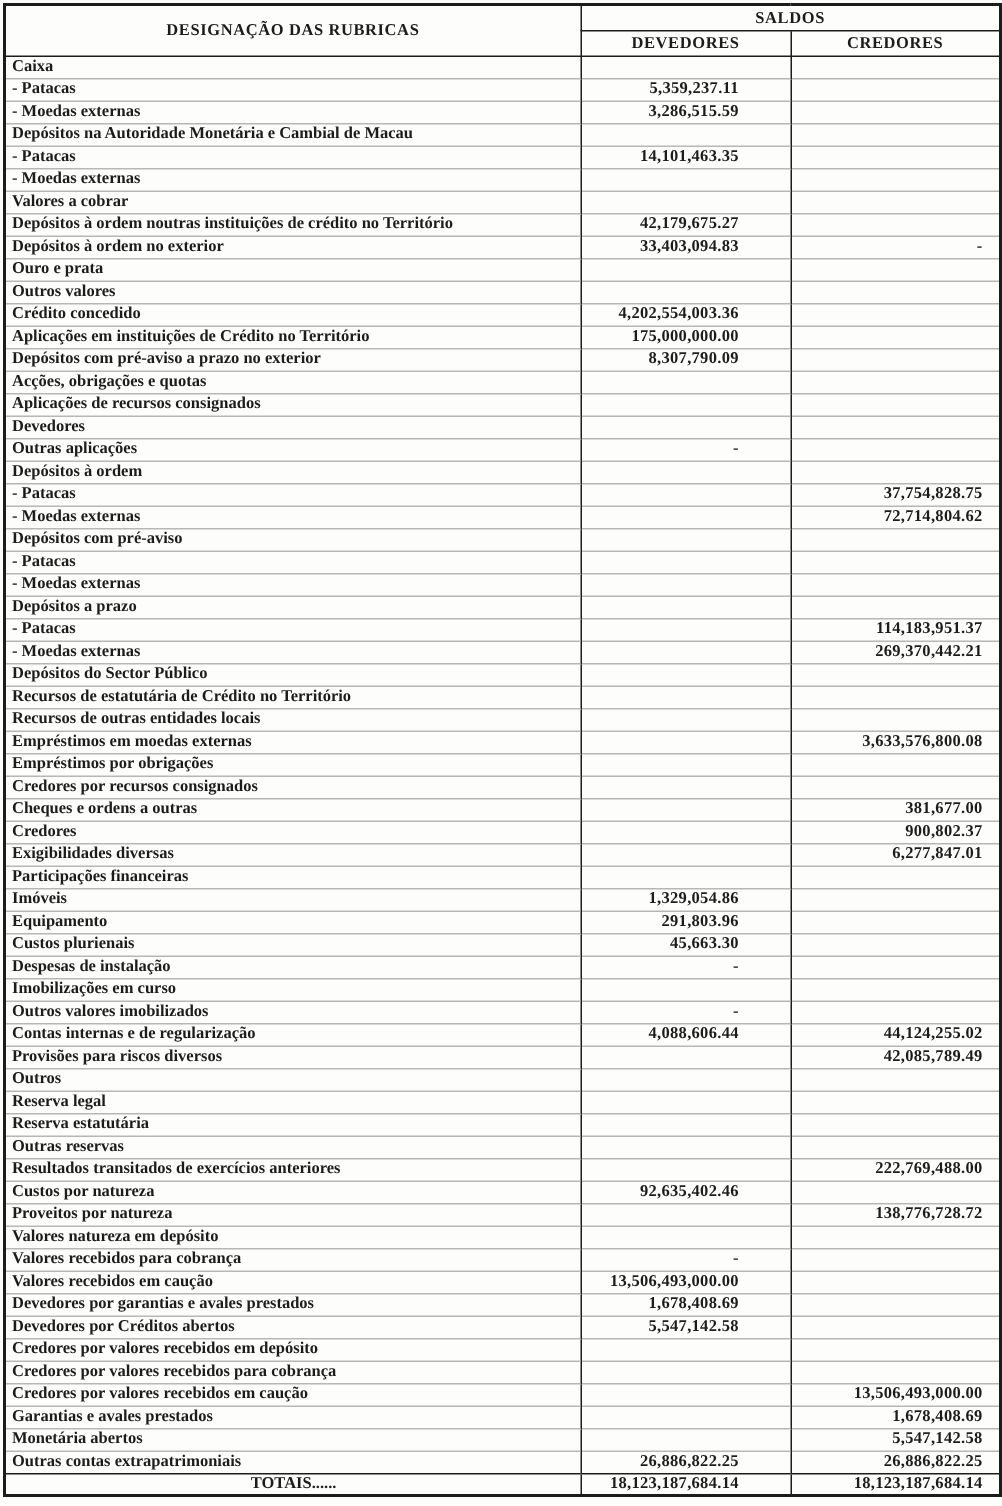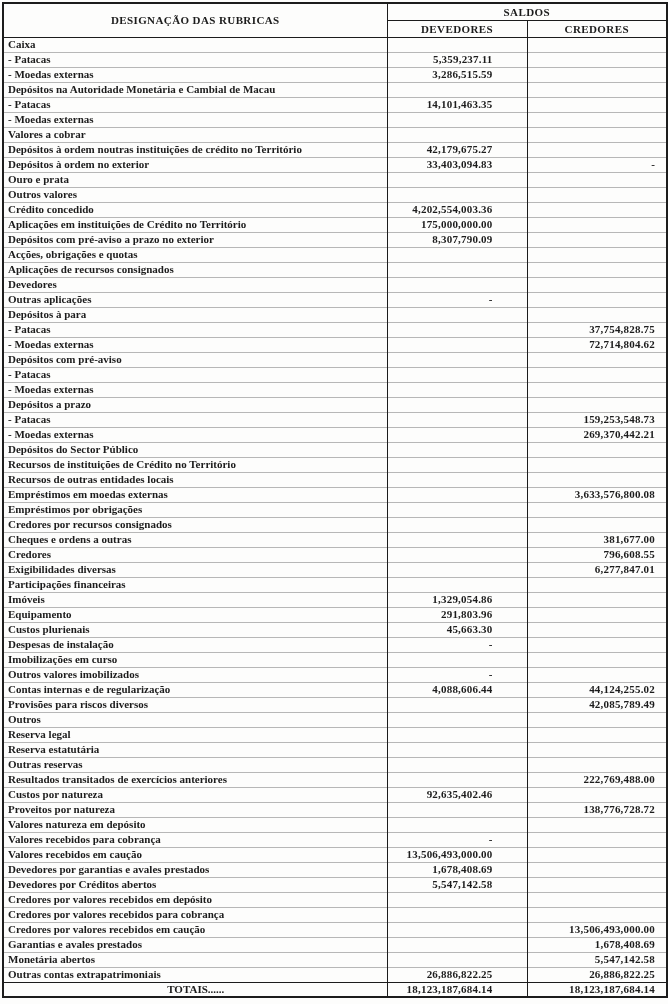--- a/index.html
+++ b/index.html
@@ -167,21 +167,21 @@
           <td class="label">Devedores</td>
           <td class="val dev"></td>
           <td class="val cred"></td>
         </tr>
         <tr>
           <td class="label">Outras aplicações</td>
           <td class="val dev">-</td>
           <td class="val cred"></td>
         </tr>
         <tr>
-          <td class="label">Depósitos à para</td>
+          <td class="label">Depósitos à ordem</td>
           <td class="val dev"></td>
           <td class="val cred"></td>
         </tr>
         <tr>
           <td class="label">- Patacas</td>
           <td class="val dev"></td>
           <td class="val cred">37,754,828.75</td>
         </tr>
         <tr>
           <td class="label">- Moedas externas</td>
@@ -204,34 +204,34 @@
           <td class="val cred"></td>
         </tr>
         <tr>
           <td class="label">Depósitos a prazo</td>
           <td class="val dev"></td>
           <td class="val cred"></td>
         </tr>
         <tr>
           <td class="label">- Patacas</td>
           <td class="val dev"></td>
-          <td class="val cred">159,253,548.73</td>
+          <td class="val cred">114,183,951.37</td>
         </tr>
         <tr>
           <td class="label">- Moedas externas</td>
           <td class="val dev"></td>
           <td class="val cred">269,370,442.21</td>
         </tr>
         <tr>
           <td class="label">Depósitos do Sector Público</td>
           <td class="val dev"></td>
           <td class="val cred"></td>
         </tr>
         <tr>
-          <td class="label">Recursos de instituições de Crédito no Território</td>
+          <td class="label">Recursos de estatutária de Crédito no Território</td>
           <td class="val dev"></td>
           <td class="val cred"></td>
         </tr>
         <tr>
           <td class="label">Recursos de outras entidades locais</td>
           <td class="val dev"></td>
           <td class="val cred"></td>
         </tr>
         <tr>
           <td class="label">Empréstimos em moedas externas</td>
@@ -249,21 +249,21 @@
           <td class="val cred"></td>
         </tr>
         <tr>
           <td class="label">Cheques e ordens a outras</td>
           <td class="val dev"></td>
           <td class="val cred">381,677.00</td>
         </tr>
         <tr>
           <td class="label">Credores</td>
           <td class="val dev"></td>
-          <td class="val cred">796,608.55</td>
+          <td class="val cred">900,802.37</td>
         </tr>
         <tr>
           <td class="label">Exigibilidades diversas</td>
           <td class="val dev"></td>
           <td class="val cred">6,277,847.01</td>
         </tr>
         <tr>
           <td class="label">Participações financeiras</td>
           <td class="val dev"></td>
           <td class="val cred"></td>

